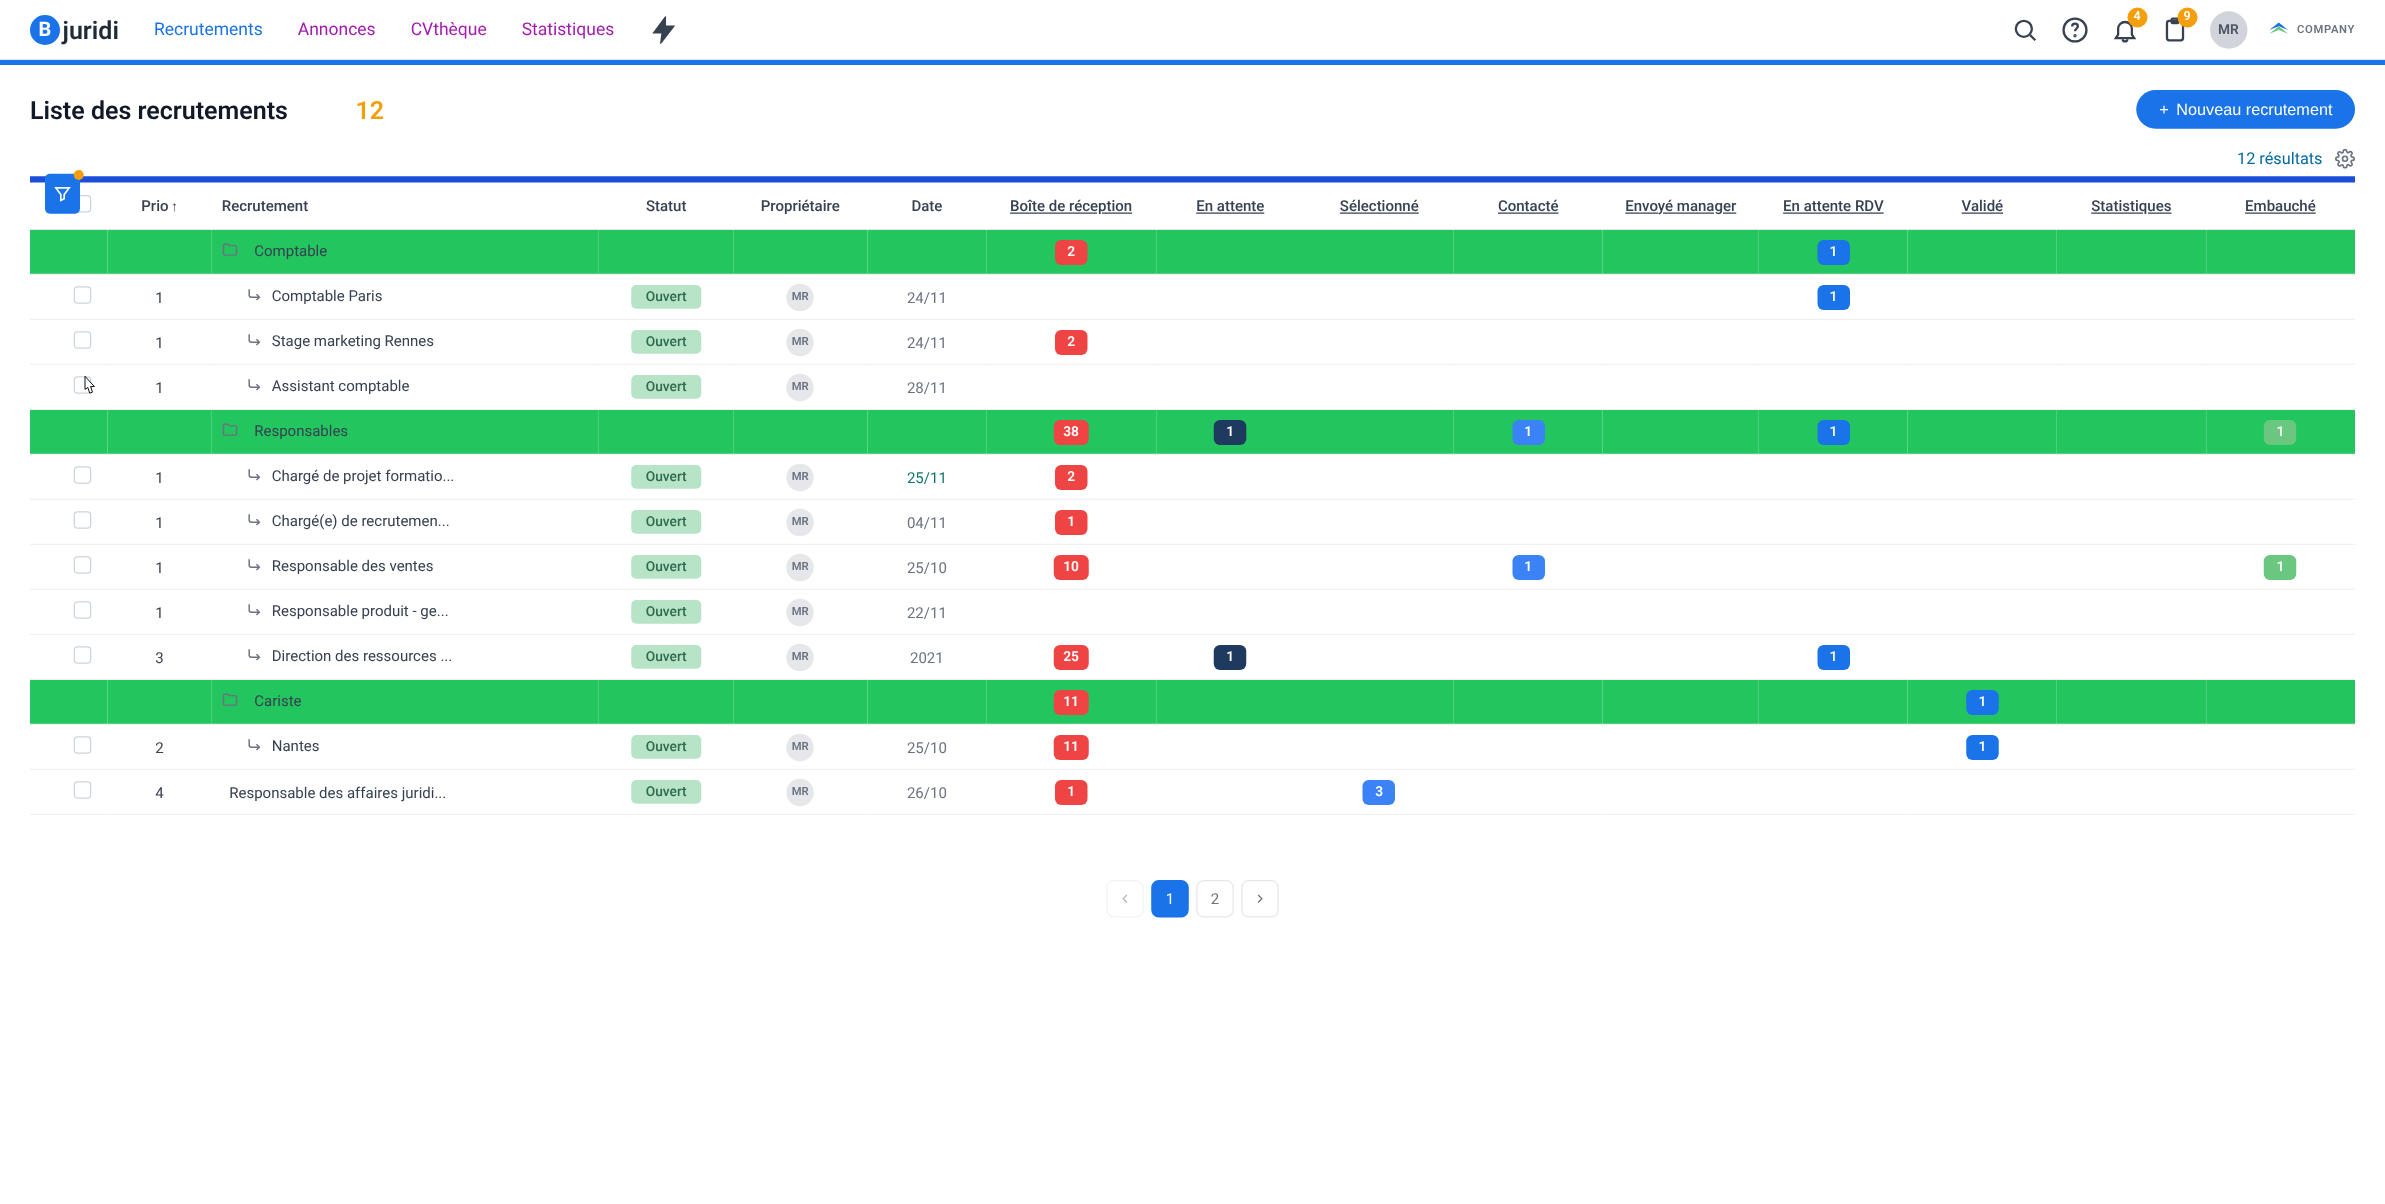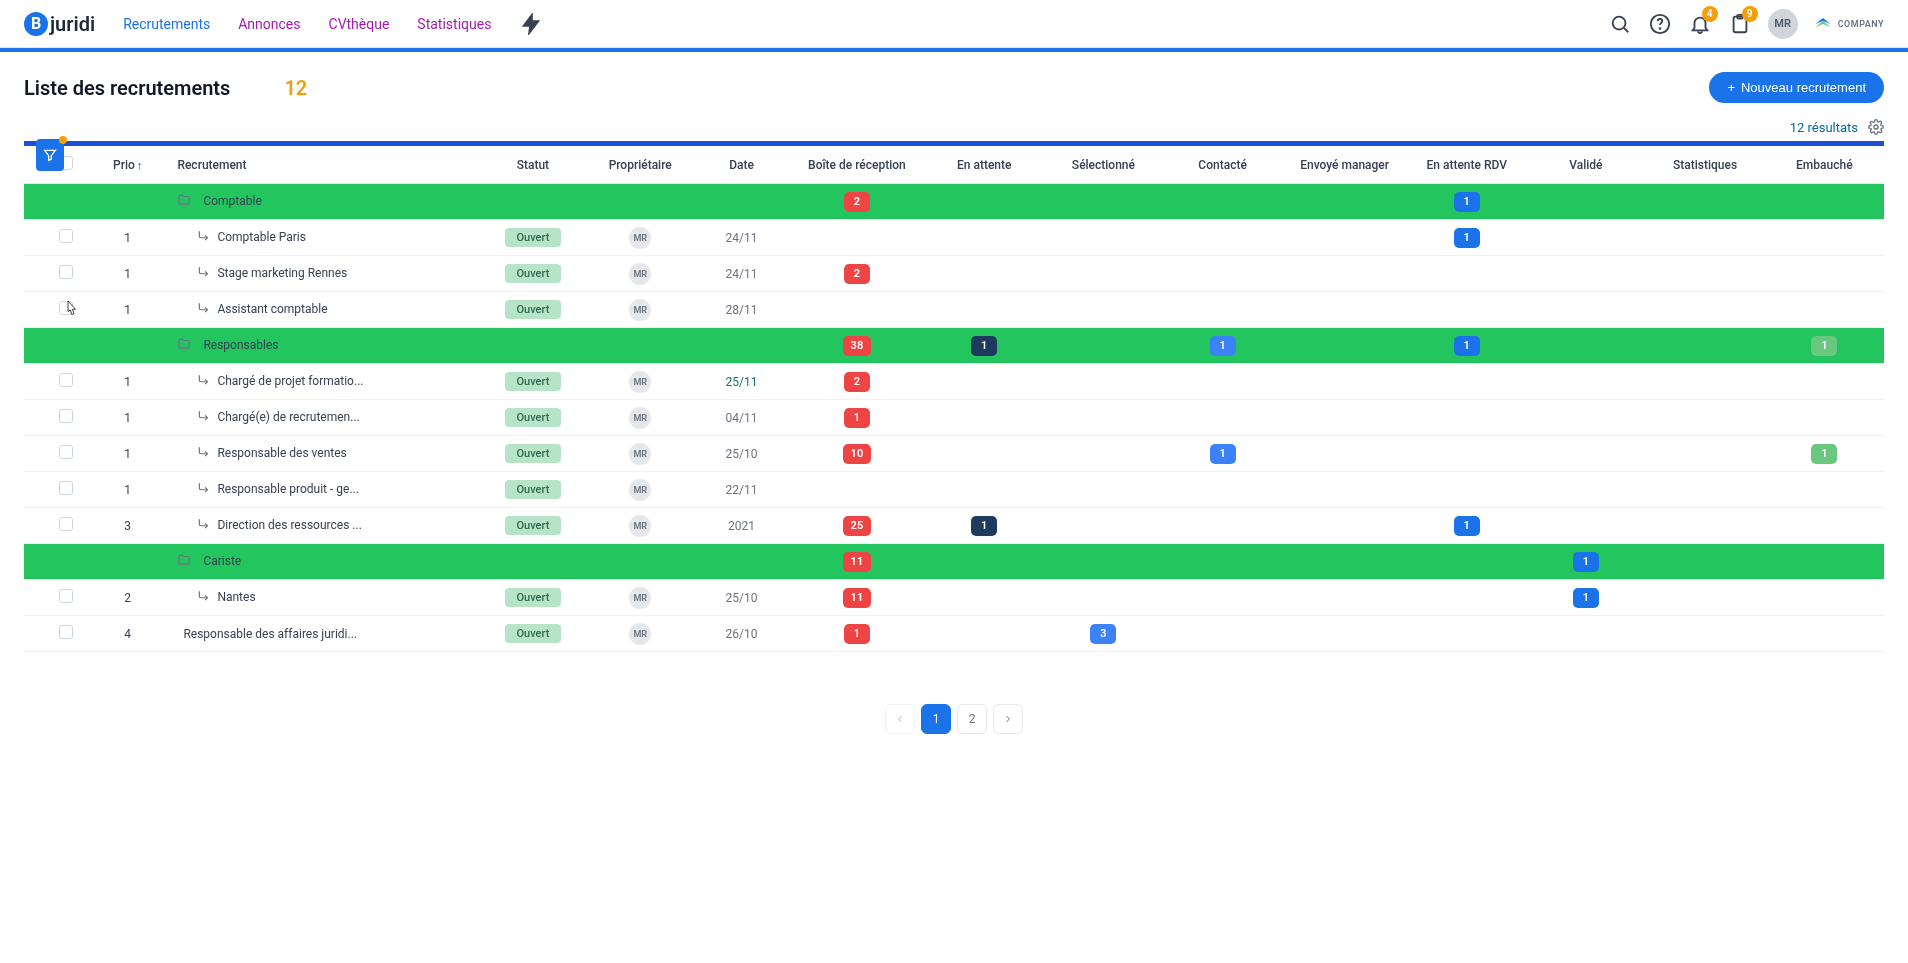--- a/index.html
+++ b/index.html
@@ -46,21 +46,21 @@
   thead th.center, tbody td.center { text-align: center; }
   tbody tr { border-bottom: 1px solid #f0f1f3; height: 36px; }
   tbody td { padding: 4px 8px; font-size: 12px; color: #374151; white-space: nowrap; }
   
   .col-check { width: 40px; text-align: center; padding-left: 30px; }
   .col-prio { width: 70px; text-align: center; }
   .col-recr { width: 260px; }
   .col-stat { width: 90px; text-align: center; }
   .col-owner { width: 90px; text-align: center; }
   .col-date { width: 80px; text-align: center; }
-  .col-stage { width: 100px; text-align: center; }
+  .col-stage { width: 100px; text-align: center; text-decoration: underline; }
   
   .checkbox { width: 14px; height: 14px; border: 1.5px solid #cbd5e0; border-radius: 3px; display: inline-block; background: #fff; }
   .sort-arrow { font-size: 11px; margin-left: 2px; }
   
   .folder-row { background: #22c55e; }
   .folder-row td { color: #374151; }
   .folder-icon, .subitem-icon { display: inline-block; vertical-align: middle; margin-right: 6px; color: #6b7280; }
   .folder-icon svg, .subitem-icon svg { width: 14px; height: 14px; }
   .recr-cell { overflow: hidden; text-overflow: ellipsis; max-width: 250px; }
   .recr-sub { padding-left: 20px; }

